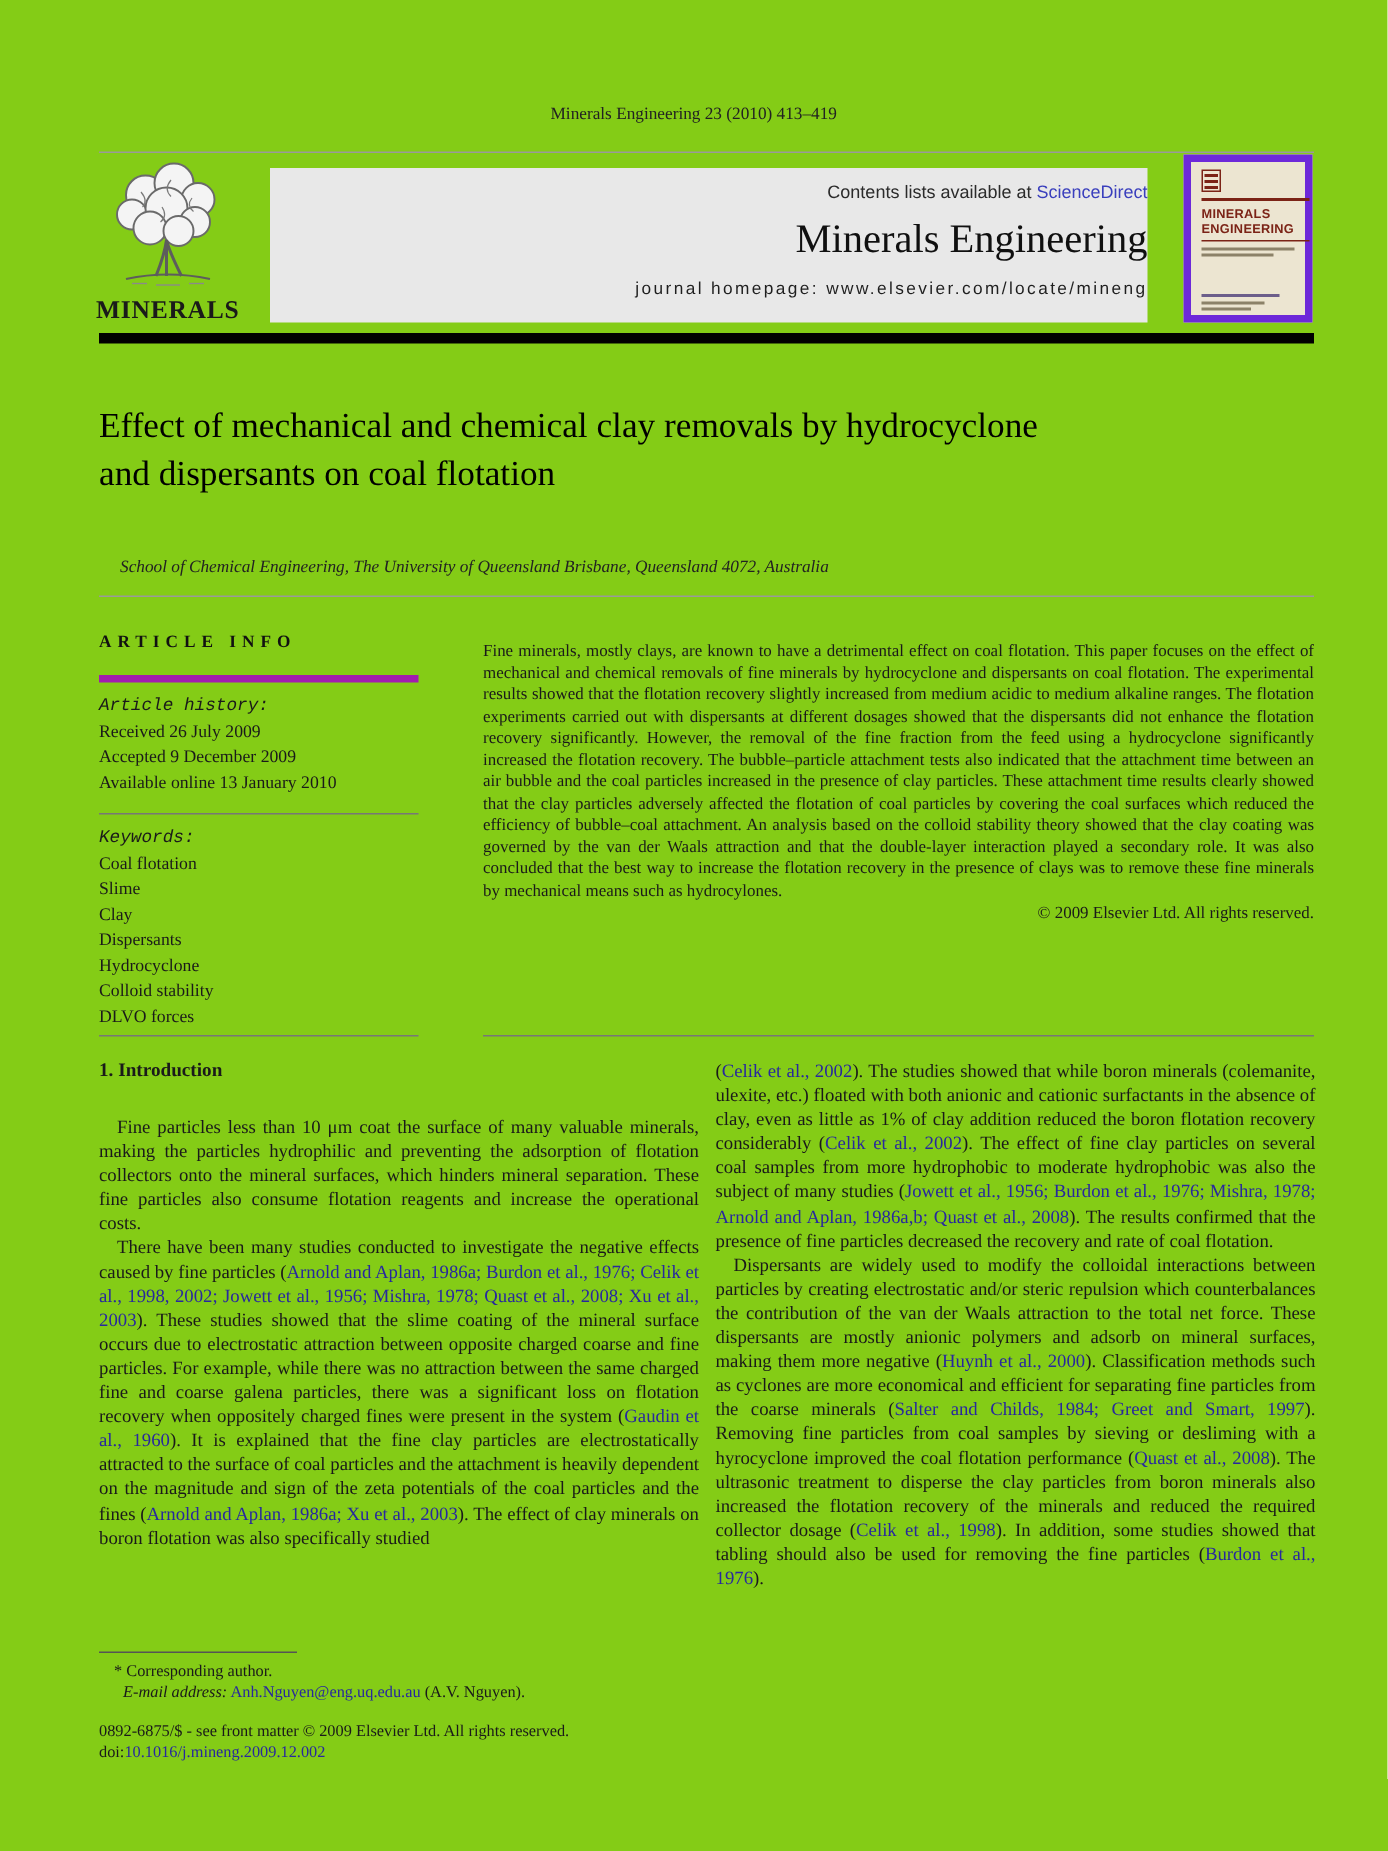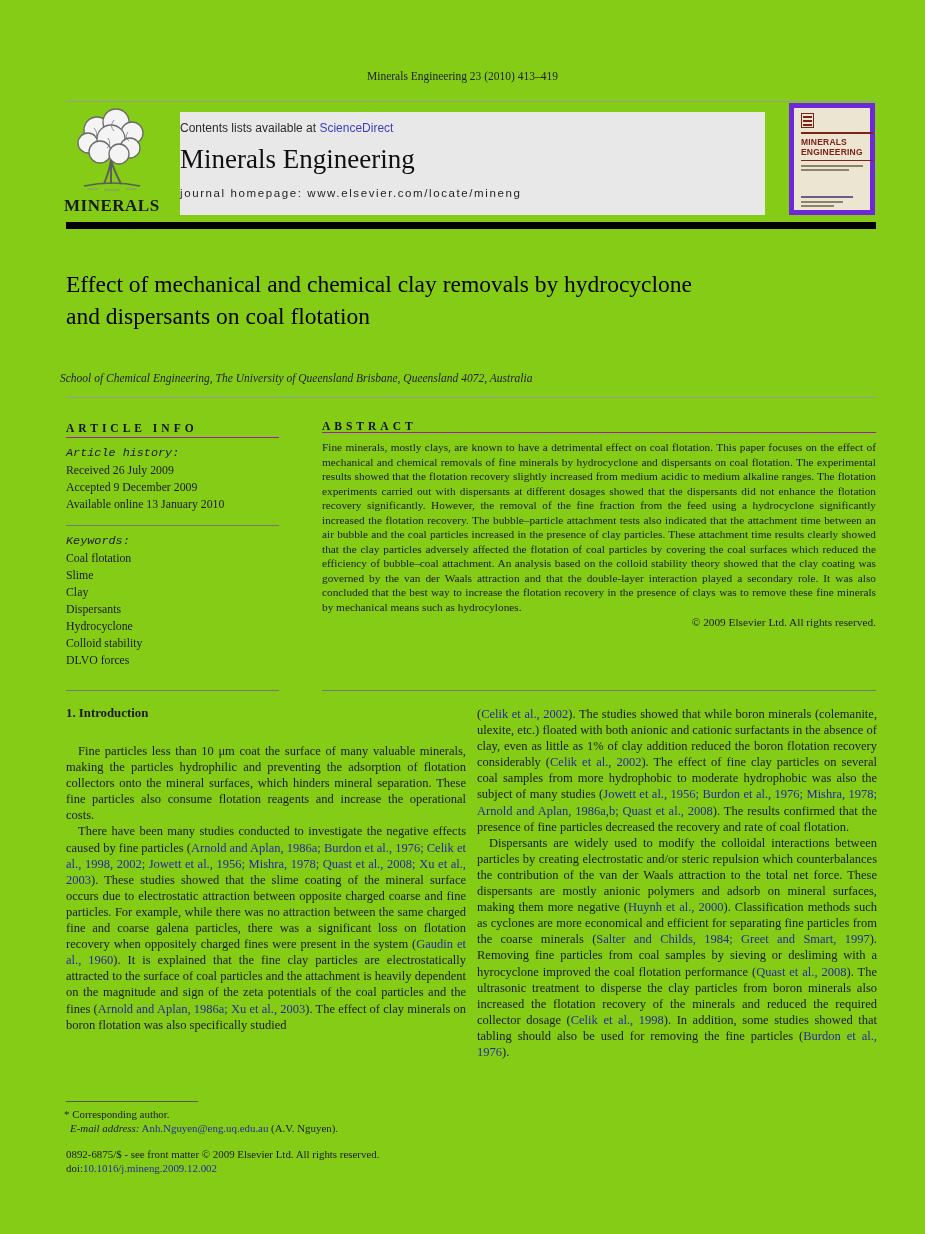--- a/index.html
+++ b/index.html
@@ -15,21 +15,21 @@
   .rule-top { position:absolute; top:101px; left:66px; width:810px; height:1px; background:#9a9a9a; }
 
   
   .logo { position:absolute; left:64px; top:108px; width:100px; }
   .elsevier-wordmark {
     font-family:"Liberation Serif", serif; font-weight:bold; font-size:17px;
     letter-spacing:0.5px; margin-top:0px;
   }
   .banner-box {
     position:absolute; left:180px; top:112px; width:585px; height:103px;
-    background:#e8e8e8; text-align:left;
+    background:#e8e8e8; text-align:right;
   }
   .contents-line { padding-top:9px; font-family:"Liberation Sans", sans-serif; font-size:12px; color:#2b2b2b; }
   .sd-link { cursor:pointer; }
   .journal-title { font-size:27px; margin-top:9px; color:#101010; }
   .homepage-line { margin-top:12px; font-family:"Liberation Sans", sans-serif; font-size:11.5px; letter-spacing:1.6px; color:#1f1f1f; }
 
   .cover {
     position:absolute; left:789px; top:103px; width:86px; height:112px;
     background:#ece5d1; border:5px solid #6d28d9; box-sizing:border-box;
   }
@@ -43,28 +43,28 @@
   .cover-b1 { position:absolute; left:7px; top:88px; width:52px; height:2px; background:#6c5e8a; }
   .cover-b2 { position:absolute; left:7px; top:93px; width:42px; height:1.5px; background:#8c8269; }
   .cover-b3 { position:absolute; left:7px; top:97px; width:33px; height:1.5px; background:#8c8269; }
 
   .black-bar { position:absolute; top:222px; left:66px; width:810px; height:7px; background:#000; }
 
   
   .article-title { position:absolute; top:268px; left:66px; width:780px; font-size:23.5px; line-height:32px; color:#000; }
   .authors { position:absolute; top:344px; left:66px; font-size:15.5px; color:#111; }
   .authors sup { font-size:10px; margin-left:3px; }
-  .affiliation { position:absolute; top:372px; left:60px; font-style:italic; font-size:11.5px; color:#222; }
+  .affiliation { position:absolute; top:372px; left:80px; font-style:italic; font-size:11.5px; color:#222; }
 
   .rule-mid { position:absolute; top:397px; left:66px; width:810px; height:1px; background:#9a9a9a; }
 
   
   .col-heading {
     font-size:11.5px; font-weight:bold; letter-spacing:4px; color:#111;
-    border-bottom:1px solid #a21caf;
+    padding-bottom:13px; border-bottom:5px solid #a21caf;
   }
   .info-col { position:absolute; left:66px; top:420px; width:213px; font-size:11.8px; line-height:17px; }
   .info-label { font-style:italic; margin-top:7px;font-family:Liberation Mono, monospace; }
   .info-sep { height:1px; background:#777; margin-top:12px; }
   .abs-col { position:absolute; left:322px; top:420px; width:554px; }
   .abs-text { margin-top:7px; font-size:11.3px; line-height:14.5px; text-align:justify; color:#1a1a1a; }
   .abs-copyright { margin-top:2px; font-size:11.3px; text-align:right; }
   .bottom-rule-left { position:absolute; top:690px; left:66px; width:213px; height:1px; background:#777; }
   .bottom-rule-right { position:absolute; top:690px; left:322px; width:554px; height:1px; background:#777; }
 
@@ -73,21 +73,21 @@
   .body-right { position:absolute; left:477px; top:706px; width:400px; }
   .section-heading { font-weight:bold; font-size:12.8px; margin:0 0 22px 0; }
   .body-p { font-size:12.5px; line-height:16.1px; text-align:justify; margin:0; }
   .body-p.indent { text-indent:12px; }
   .cite-link { color:#28289e; cursor:pointer; }
   .blue { color:#28289e; }
   .sd-link { color:#3a3fbd; }
 
   
   .footnote-rule { position:absolute; left:66px; top:1101px; width:132px; height:1px; background:#555; }
-  .footnote { position:absolute; left:56px; top:1107px; width:400px; font-size:10.9px; line-height:14px; }
+  .footnote { position:absolute; left:68px; top:1107px; width:400px; font-size:10.9px; line-height:14px; }
   .fn-line1 { padding-left:8px; }
   .fn-line2 { padding-left:14px; }
   .fn-label { font-style:italic; }
   .imprint { position:absolute; left:66px; top:1148px; width:420px; font-size:10.9px; line-height:13.5px; }
 </style>
 </head>
 <body>
 
 <div class="page">
 
@@ -173,21 +173,20 @@
     <div>Coal flotation</div>
     <div>Slime</div>
     <div>Clay</div>
     <div>Dispersants</div>
     <div>Hydrocyclone</div>
     <div>Colloid stability</div>
     <div>DLVO forces</div>
   </div>
 
   <div class="abs-col">
-    <div class="col-heading">ABSTRACT</div>
     <div class="abs-text">Fine minerals, mostly clays, are known to have a detrimental effect on coal flotation. This paper focuses on the effect of mechanical and chemical removals of fine minerals by hydrocyclone and dispersants on coal flotation. The experimental results showed that the flotation recovery slightly increased from medium acidic to medium alkaline ranges. The flotation experiments carried out with dispersants at different dosages showed that the dispersants did not enhance the flotation recovery significantly. However, the removal of the fine fraction from the feed using a hydrocyclone significantly increased the flotation recovery. The bubble–particle attachment tests also indicated that the attachment time between an air bubble and the coal particles increased in the presence of clay particles. These attachment time results clearly showed that the clay particles adversely affected the flotation of coal particles by covering the coal surfaces which reduced the efficiency of bubble–coal attachment. An analysis based on the colloid stability theory showed that the clay coating was governed by the van der Waals attraction and that the double-layer interaction played a secondary role. It was also concluded that the best way to increase the flotation recovery in the presence of clays was to remove these fine minerals by mechanical means such as hydrocylones.</div>
     <div class="abs-copyright">© 2009 Elsevier Ltd. All rights reserved.</div>
   </div>
 
   <div class="bottom-rule-left"></div>
   <div class="bottom-rule-right"></div>
 
   <div class="body-left">
     <h2 class="section-heading">1. Introduction</h2>
     <p class="body-p indent"><span>Fine particles less than 10 μm coat the surface of many valuable minerals, making the particles hydrophilic and preventing the adsorption of flotation collectors onto the mineral surfaces, which hinders mineral separation. These fine particles also consume flotation reagents and increase the operational costs.</span></p>

